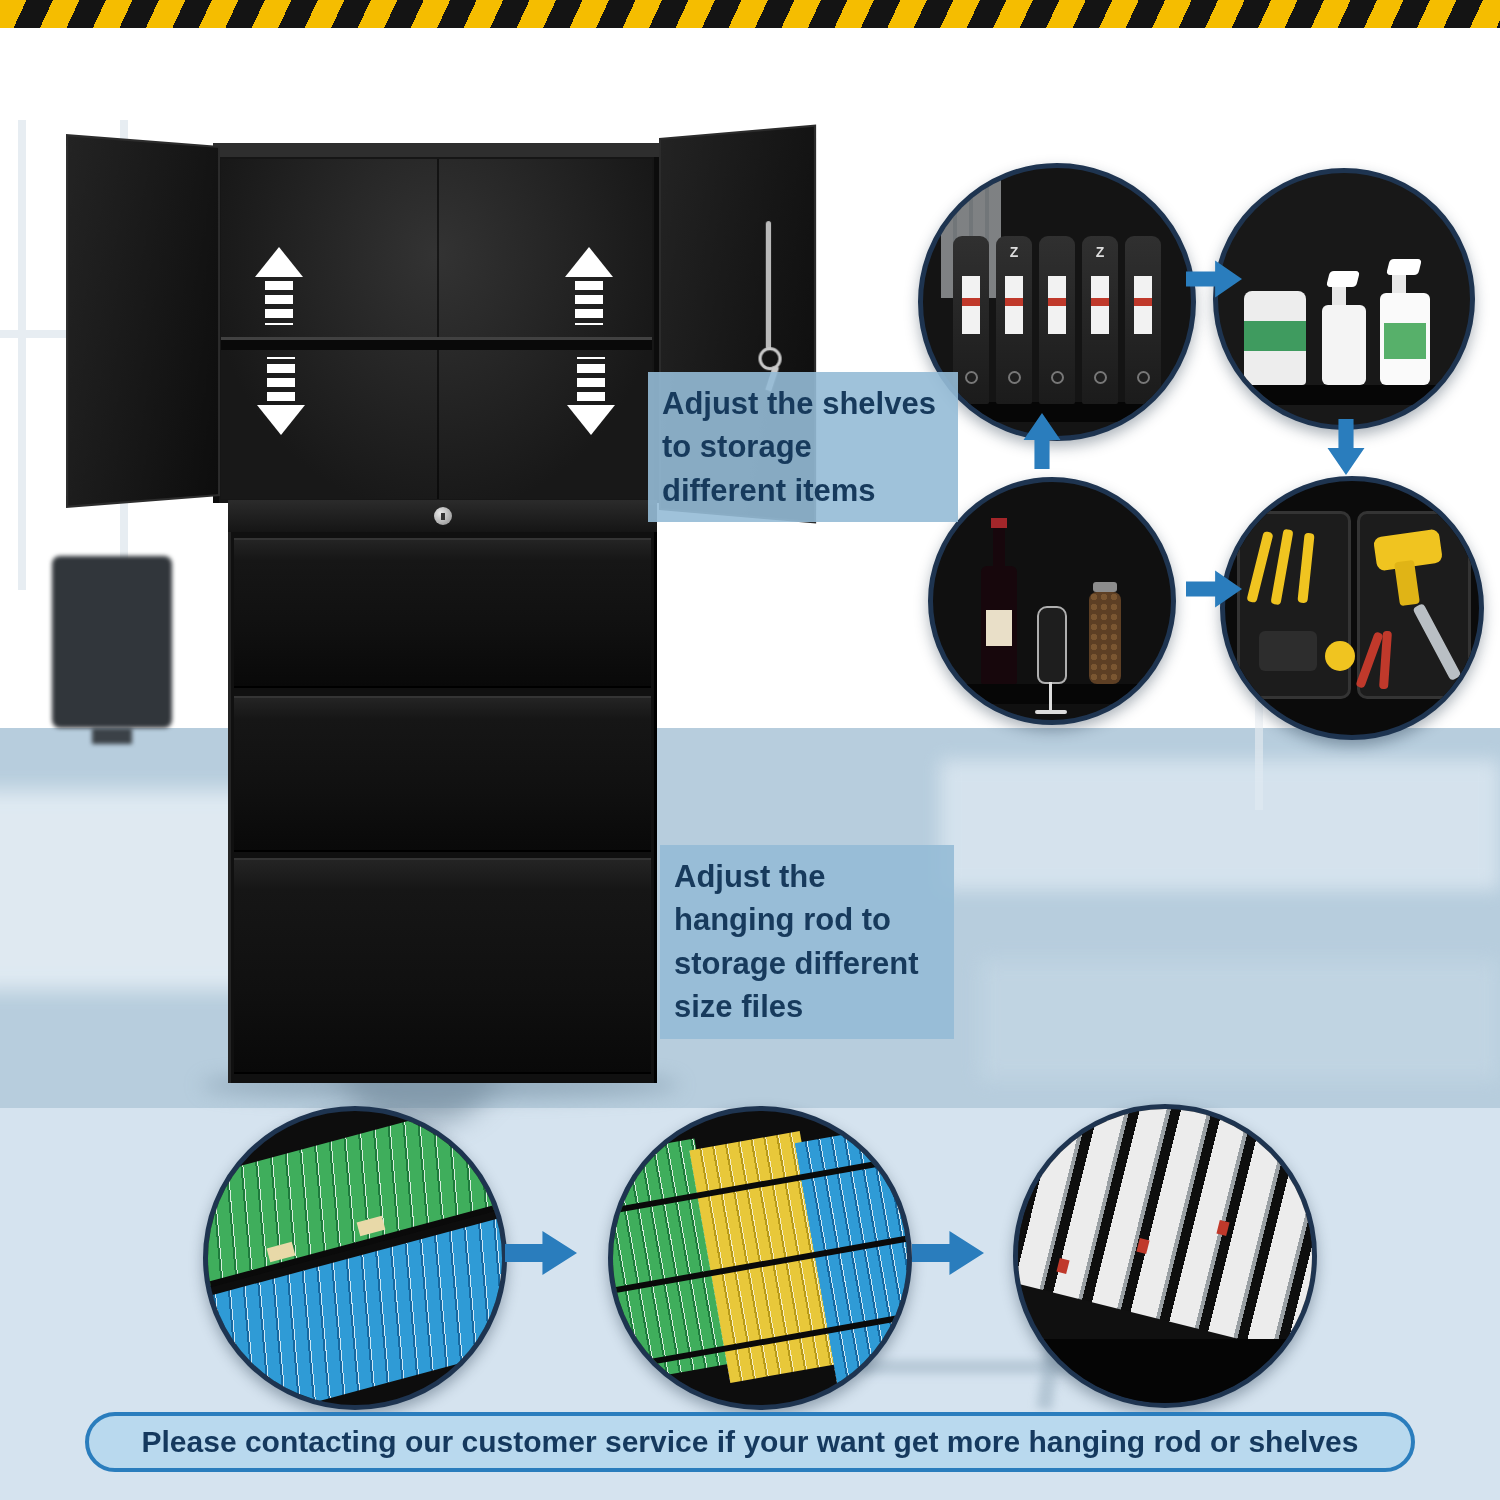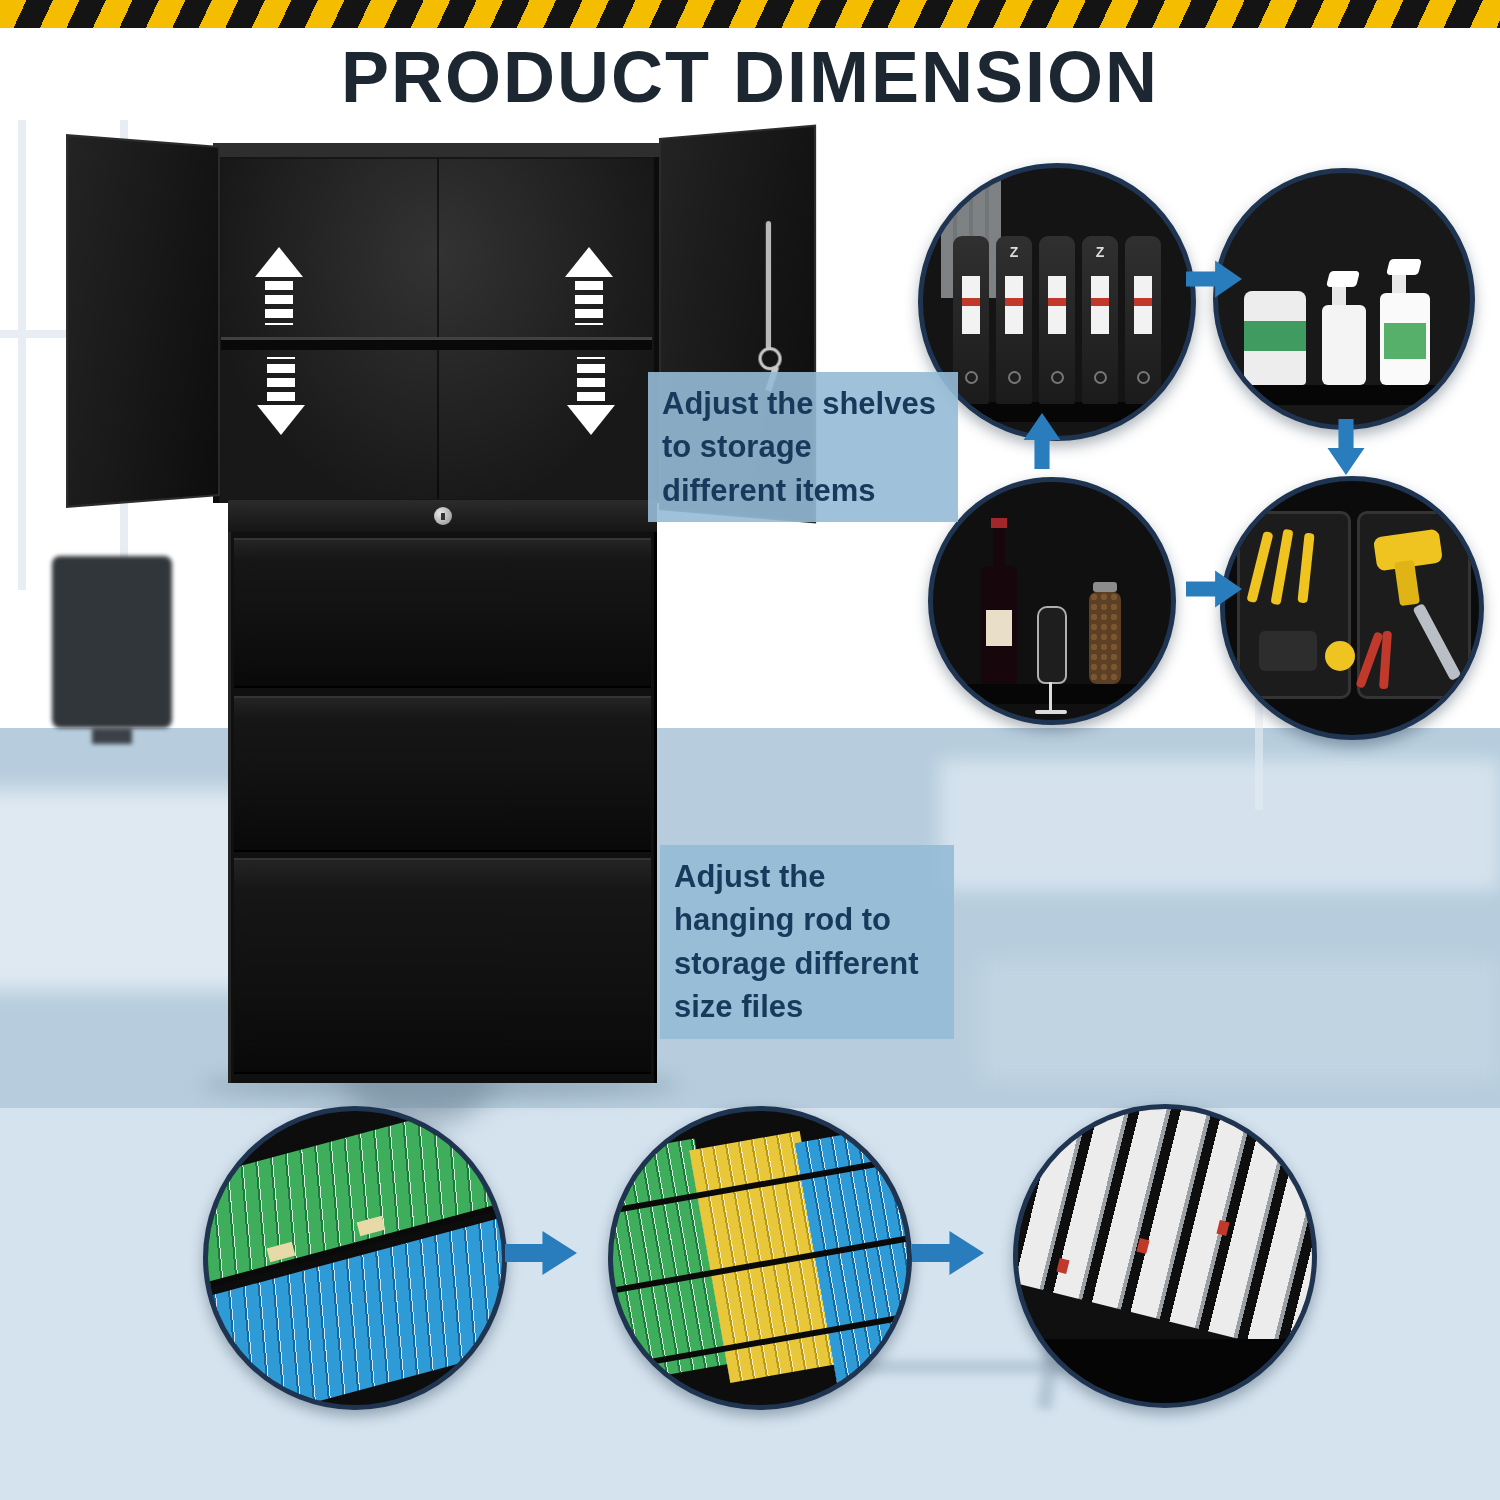--- a/index.html
+++ b/index.html
@@ -111,21 +111,20 @@
   <div class="blur-shape" style="left:52px;top:556px;width:120px;height:172px;background:#31363b;border-radius:8px;filter:blur(2px);"></div>
   <div class="blur-shape" style="left:92px;top:728px;width:40px;height:16px;background:#3b4147;filter:blur(2px);"></div>
   <div class="blur-shape" style="left:-40px;top:790px;width:360px;height:200px;background:#e9f1f7;border-radius:22px;filter:blur(10px);opacity:.8;"></div>
   <div class="blur-shape" style="left:330px;top:905px;width:180px;height:220px;background:#5d7486;border-radius:45%;filter:blur(14px);opacity:.5;"></div>
   <div class="blur-shape" style="left:940px;top:760px;width:560px;height:130px;background:#dfeaf3;filter:blur(9px);opacity:.75;"></div>
   <div class="blur-shape" style="left:980px;top:960px;width:520px;height:120px;background:#c3d6e4;filter:blur(10px);opacity:.8;"></div>
   <div class="blur-shape" style="left:1050px;top:1210px;width:16px;height:200px;background:#9fb4c4;filter:blur(4px);opacity:.6;transform:rotate(8deg);"></div>
   <div class="blur-shape" style="left:860px;top:1360px;width:220px;height:14px;background:#9fb4c4;filter:blur(4px);opacity:.55;"></div>
 
   <div class="hazard"></div>
-  <div class="title">PRODUCT DIMENSION</div>
 
   <div class="cab-shadow"></div>
 
   <div class="cab cab-upper">
     <div class="cab-interior">
       <div class="cab-seam"></div>
       <div class="cab-shelf"></div>
       <div class="adj-arrow" style="left:34px;top:88px;">
         <div class="adj-head"></div>
         <div class="adj-shaft"></div>
@@ -266,14 +265,15 @@
                 background:repeating-linear-gradient(90deg,#ececec 0 26px,#9aa0a4 26px 30px,#0e0e0e 30px 40px);"></div>
     <div style="position:absolute;left:40px;top:150px;width:10px;height:14px;background:#c0392b;transform:rotate(14deg);"></div>
     <div style="position:absolute;left:120px;top:130px;width:10px;height:14px;background:#c0392b;transform:rotate(14deg);"></div>
     <div style="position:absolute;left:200px;top:112px;width:10px;height:14px;background:#c0392b;transform:rotate(14deg);"></div>
     <div style="position:absolute;left:0;bottom:0;width:100%;height:64px;background:#050505;"></div>
   </div>
 
   <div class="arrow" style="left:505px;top:1228px;width:72px;height:50px;"></div>
   <div class="arrow" style="left:912px;top:1228px;width:72px;height:50px;"></div>
 
+  <div class="footer">Please contacting our customer service if your want get more hanging rod or shelves</div>
 
 </div>
 
 </body></html>

